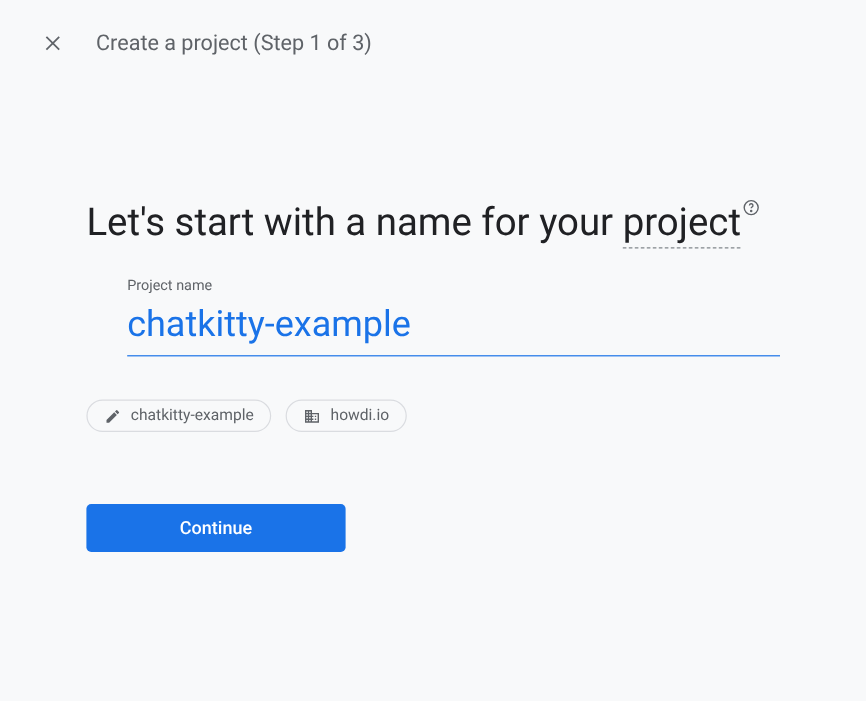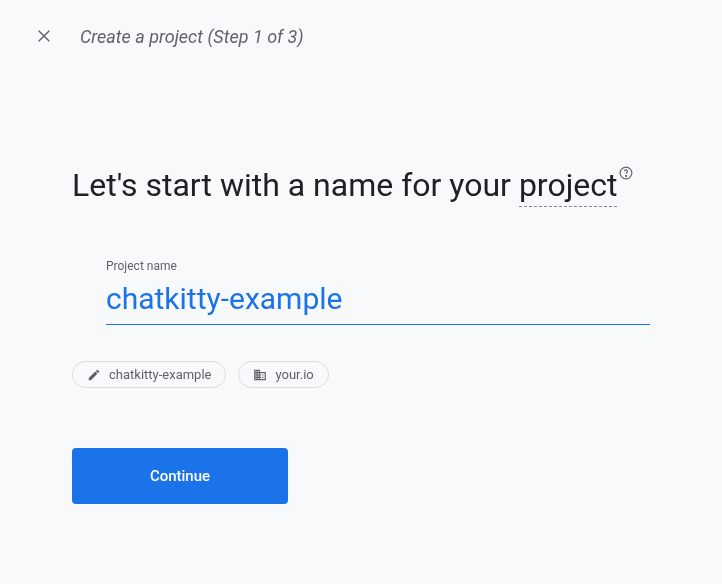--- a/index.html
+++ b/index.html
@@ -22,31 +22,30 @@
       display: flex;
       align-items: center;
       justify-content: center;
       cursor: pointer;
       color: #5f6368;
     }
     .header-title {
       font-size: 18px;
       color: #5f6368;
       font-weight: 400;
-      font-style: italic;
     }
     .content {
       padding: 100px 72px 0 72px;
     }
     .heading {
       font-size: 32px;
       color: #202124;
       font-weight: 400;
       line-height: 1.35;
-      margin-bottom: 52px;
+      margin-bottom: 24px;
     }
     .heading .underlined {
       border-bottom: 1px dashed #80868b;
       padding-bottom: 2px;
     }
     .sup-icon {
       font-size: 16px;
       vertical-align: super;
       display: inline-block;
       margin-left: 2px;
@@ -92,21 +91,21 @@
       cursor: pointer;
       background: #fff0;
     }
     .chip svg, .chip .icon-box { width: 14px; height: 14px; }
     .continue-btn {
       background: #1a73e8;
       color: #fff;
       border: none;
       border-radius: 4px;
       padding: 0 24px;
-      height: 56px;
+      height: 40px;
       min-width: 216px;
       font-size: 15px;
       font-weight: 500;
       cursor: pointer;
       font-family: inherit;
     }
   </style>
 </head>
 <body>
 
@@ -140,18 +139,18 @@
     <div class="chip">
       <svg viewBox="0 0 24 24" fill="#5f6368">
         <path d="M3 17.25V21h3.75L17.81 9.94l-3.75-3.75L3 17.25zM20.71 7.04a1 1 0 0 0 0-1.41l-2.34-2.34a1 1 0 0 0-1.41 0l-1.83 1.83 3.75 3.75 1.83-1.83z"></path>
       </svg>
       <span>chatkitty-example</span>
     </div>
     <div class="chip">
       <svg viewBox="0 0 24 24" fill="#5f6368">
         <path d="M12 7V3H2v18h20V7H12zM6 19H4v-2h2v2zm0-4H4v-2h2v2zm0-4H4V9h2v2zm0-4H4V5h2v2zm4 12H8v-2h2v2zm0-4H8v-2h2v2zm0-4H8V9h2v2zm0-4H8V5h2v2zm10 12h-8v-2h2v-2h-2v-2h2v-2h-2V9h8v10zm-2-8h-2v2h2v-2zm0 4h-2v2h2v-2z"></path>
       </svg>
-      <span>your.io</span>
+      <span>howdi.io</span>
     </div>
   </div>
 
   <button class="continue-btn">Continue</button>
 </div>
 
 </body></html>

